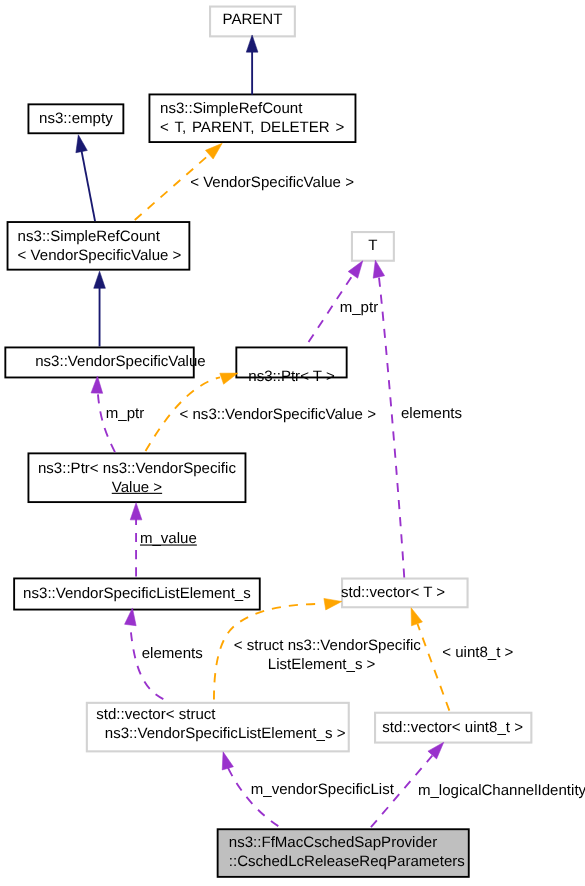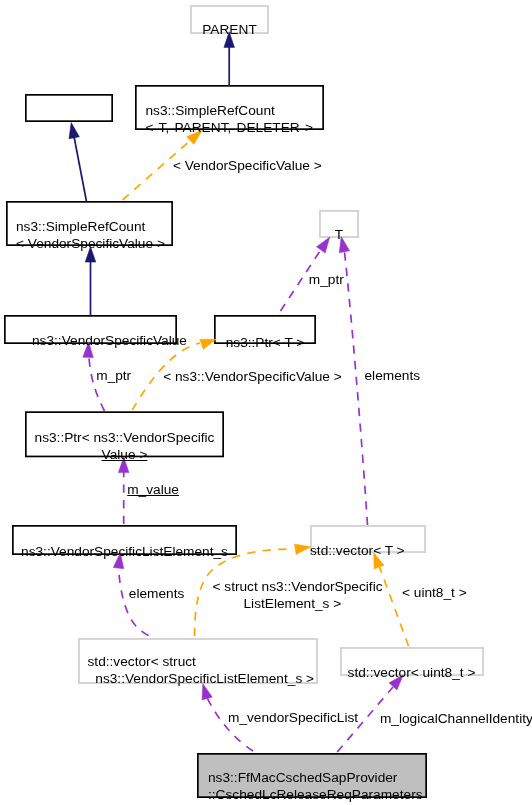--- a/index.html
+++ b/index.html
@@ -6,21 +6,21 @@
   html,body{margin:0;padding:0;background:#ffffff;}
   body{width:532px;height:805px;overflow:hidden;
        font-family:"Liberation Sans",sans-serif;
        -webkit-font-smoothing:antialiased;}
   #diagram{position:relative;width:532px;height:805px;background:#ffffff;
            transform:translateZ(0);}
   svg#edges{position:absolute;left:0;top:0;width:532px;height:805px;}
   .node{position:absolute;box-sizing:border-box;background:transparent;
         font-size:13.7px;color:#000;white-space:pre;letter-spacing:0;
         will-change:opacity;}
-  .node .ln{position:absolute;left:0;right:0;text-align:center;line-height:1;margin-top:12px;}
+  .node .ln{position:absolute;left:0;right:0;text-align:center;line-height:1;}
   .node.tpl,.node.cls,.node.cur{border:0;background:transparent;}
   .elabel{position:absolute;font-size:13.7px;color:#000;white-space:pre;line-height:1;
           will-change:opacity;}
 </style>
 </head>
 <body>
 
 <div id="diagram">
   <svg id="edges" viewBox="0 0 532 805" xmlns="http://www.w3.org/2000/svg">
     <rect x="190.95" y="5.95" width="77.10" height="27.10" fill="#ffffff" stroke="#d3d3d3" stroke-width="1.90"></rect>
@@ -89,36 +89,39 @@
       <polygon points="202.80,683.50 212.19,697.03 202.01,699.96" fill="#9932cc" stroke="#9932cc" stroke-width="0.5"></polygon>
     </g>
     <g>
       <path d="M337.2,752 L393,687" fill="none" stroke="#9932cc" stroke-width="1.7" stroke-dasharray="8.3,7.3"></path>
       <polygon points="403.40,674.80 396.90,689.94 389.02,682.85" fill="#9932cc" stroke="#9932cc" stroke-width="0.5"></polygon>
     </g>
   </svg>
   <div class="node tpl" style="left:190px;top:5px;width:79px;height:29px;">
     <span class="ln" style="top:3.65px;height:17.00px;line-height:17.00px;">PARENT</span>
   </div>
+  <div class="node cls" style="left:25px;top:94px;width:88px;height:28px;">
+    <span class="ln" style="top:4.85px;height:17.00px;line-height:17.00px;">ns3::empty</span>
+  </div>
   <div class="node cls" style="left:135px;top:85px;width:189px;height:45px;">
     <span class="ln" style="top:5.15px;height:17.00px;line-height:17.00px;text-align:left;padding-left:10.5px;">ns3::SimpleRefCount</span>
     <span class="ln" style="top:22.15px;height:17.00px;line-height:17.00px;text-align:left;padding-left:10.5px;word-spacing:1.5px;">&lt; T, PARENT, DELETER &gt;</span>
   </div>
   <div class="node cls" style="left:6px;top:201px;width:167px;height:45px;">
     <span class="ln" style="top:5.15px;height:17.00px;line-height:17.00px;text-align:left;padding-left:10px;">ns3::SimpleRefCount</span>
     <span class="ln" style="top:22.15px;height:17.00px;line-height:17.00px;text-align:left;padding-left:10px;">&lt; VendorSpecificValue &gt;</span>
   </div>
   <div class="node tpl" style="left:319px;top:210px;width:40px;height:28px;">
     <span class="ln" style="top:3.75px;height:17.00px;line-height:17.00px;">T</span>
   </div>
   <div class="node cls" style="left:4px;top:315px;width:173px;height:29px;">
     <span class="ln" style="top:5.45px;height:17.00px;line-height:17.00px;padding-left:28px;">ns3::VendorSpecificValue</span>
   </div>
   <div class="node cls" style="left:214px;top:315px;width:102px;height:29px;">
-    <span class="ln" style="top:7px;height:17.00px;line-height:17.00px;">ns3::Ptr&lt; T &gt;</span>
+    <span class="ln" style="top:18px;height:17.00px;line-height:17.00px;">ns3::Ptr&lt; T &gt;</span>
   </div>
   <div class="node cls" style="left:25px;top:411.3px;width:199px;height:46px;">
     <span class="ln" style="top:5.45px;height:17.00px;line-height:17.00px;">ns3::Ptr&lt; ns3::VendorSpecific</span>
     <span class="ln" style="top:22.45px;height:17.00px;line-height:17.00px;text-decoration:underline;">Value &gt;</span>
   </div>
   <div class="node cls" style="left:12px;top:525px;width:225px;height:30px;">
     <span class="ln" style="top:5.85px;height:17.00px;line-height:17.00px;">ns3::VendorSpecificListElement_s</span>
   </div>
   <div class="node tpl" style="left:310px;top:525px;width:92px;height:28px;">
     <span class="ln" style="top:4.85px;height:17.00px;line-height:17.00px;">std::vector&lt; T &gt;</span>

